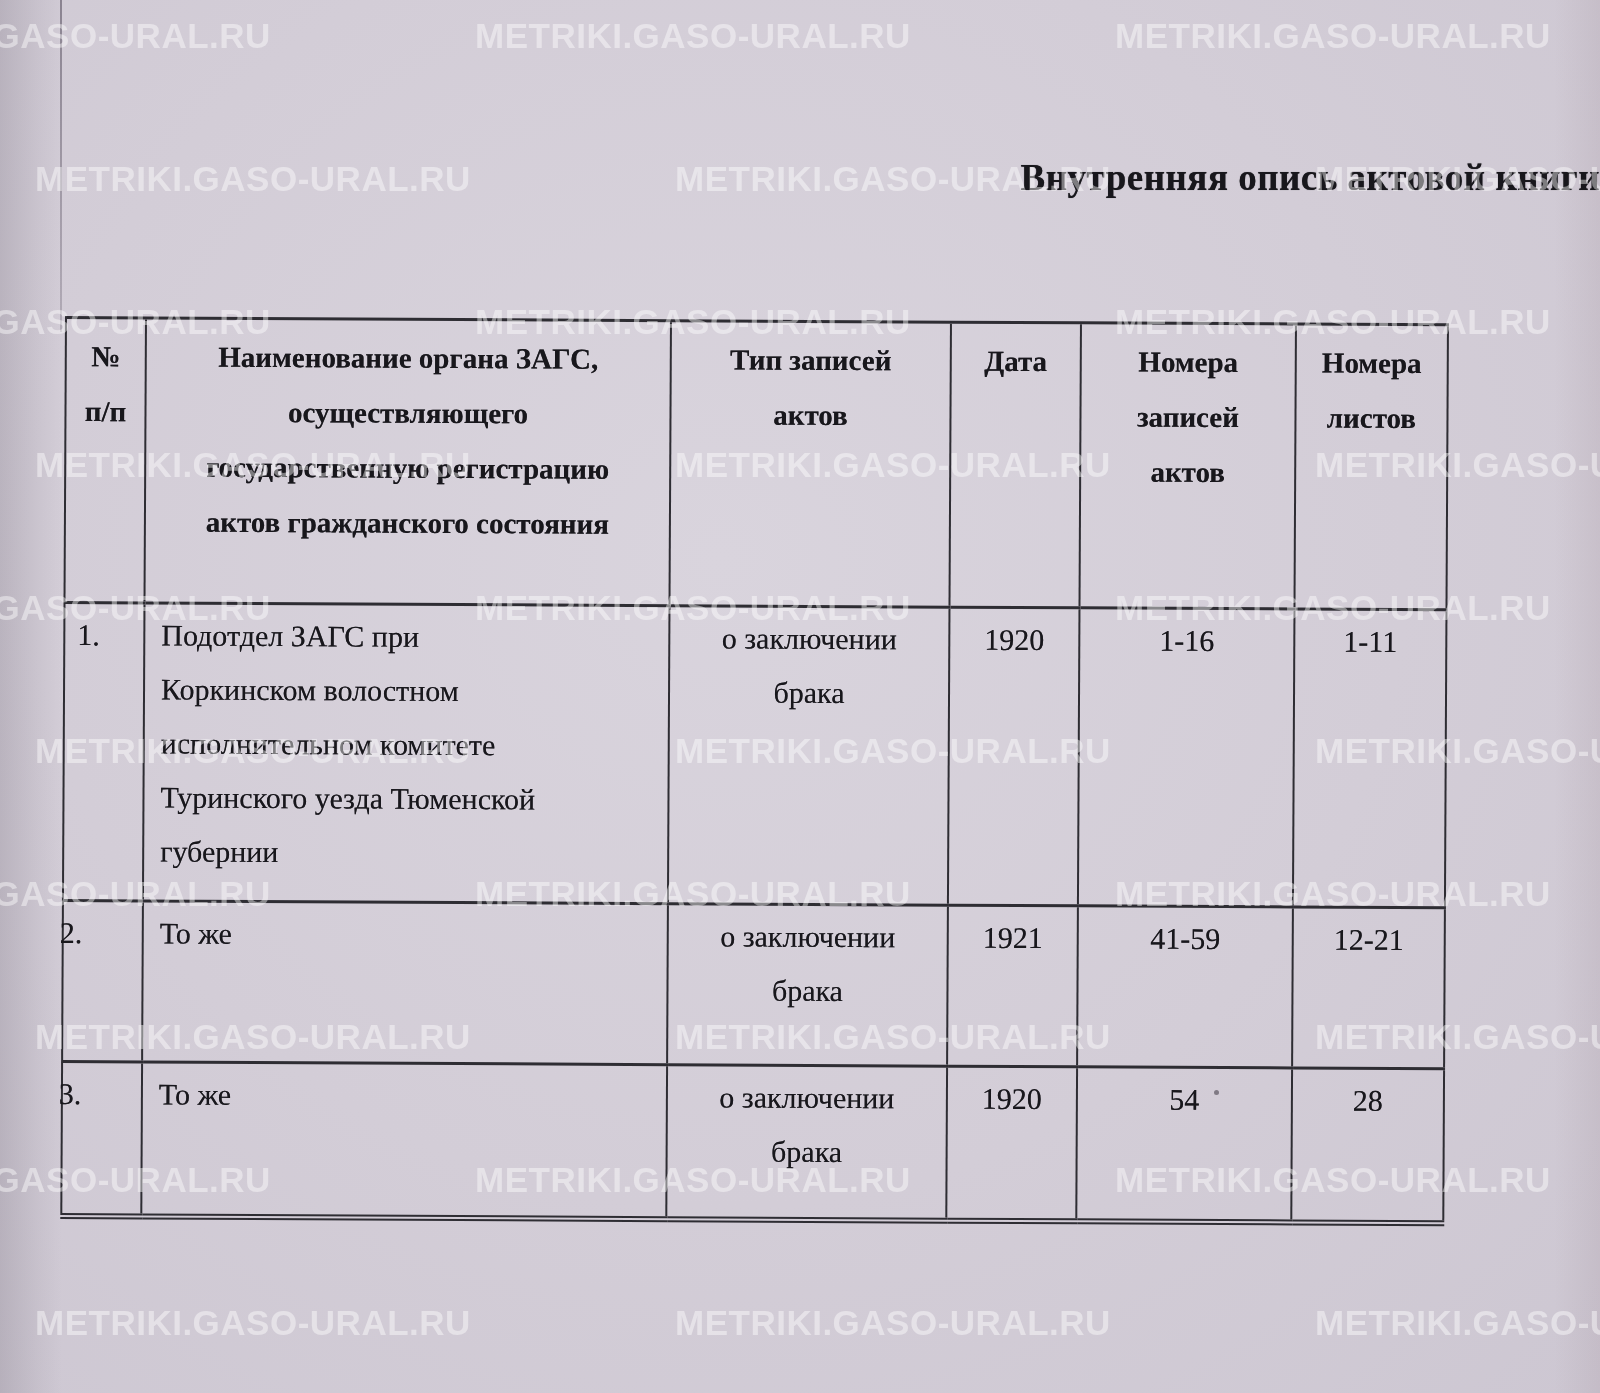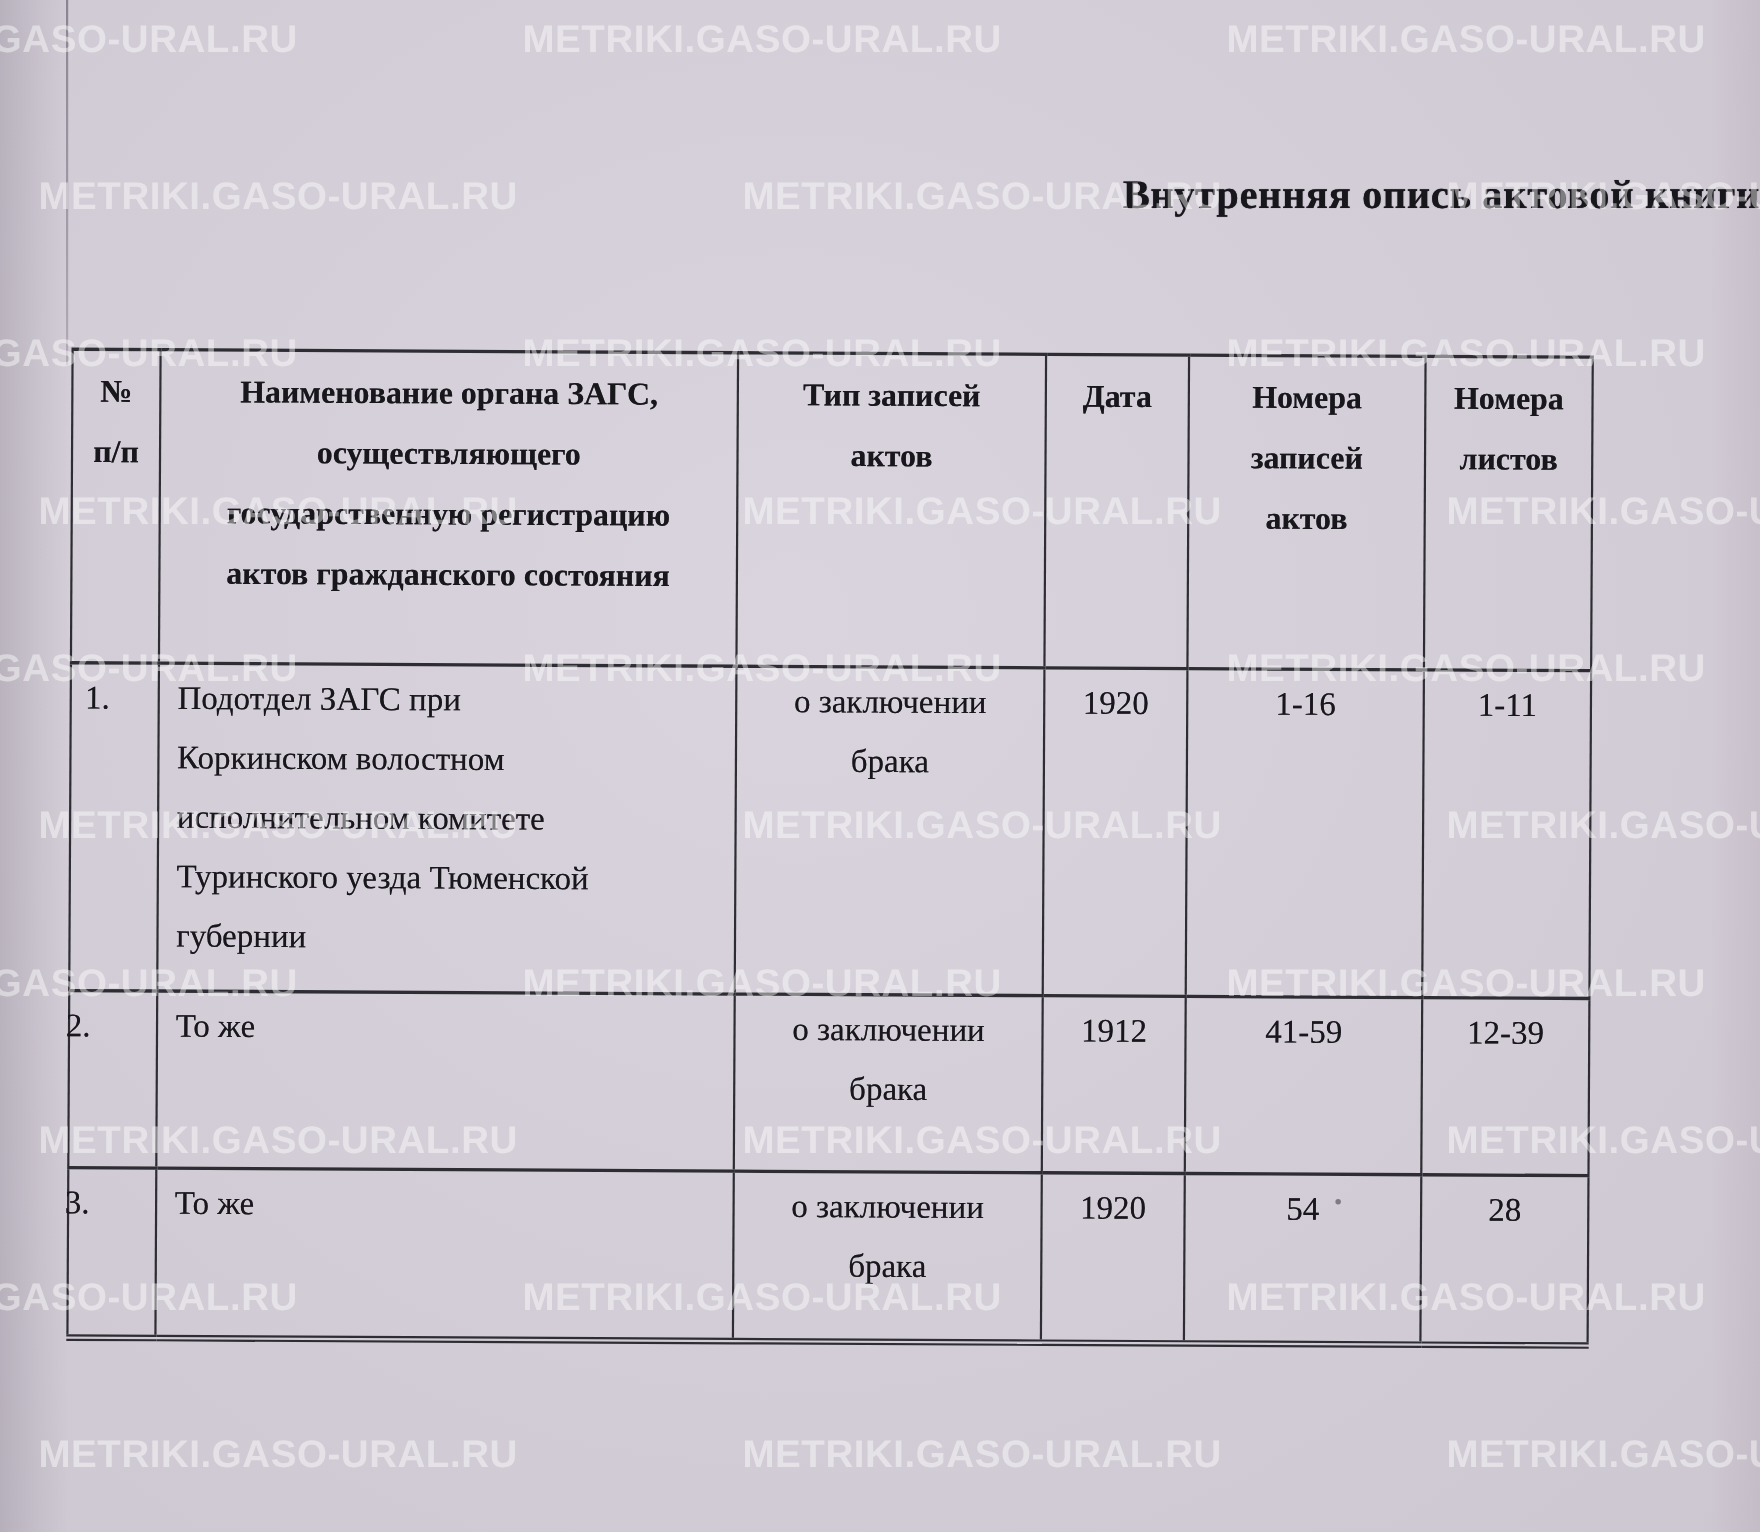--- a/index.html
+++ b/index.html
@@ -123,23 +123,23 @@
 брака</td>
       <td>1920</td>
       <td>1-16</td>
       <td>1-11</td>
     </tr>
     <tr class="body-row clip r2-h">
       <td class="c-num">2.</td>
       <td class="c-org">То же</td>
       <td class="ml">о заключении
 брака</td>
-      <td>1912</td>
+      <td>1921</td>
       <td>41-59</td>
-      <td>12-39</td>
+      <td>12-21</td>
     </tr>
     <tr class="body-row clip last-row r3-h">
       <td class="c-num">3.</td>
       <td class="c-org">То же</td>
       <td class="ml">о заключении
 брака</td>
       <td>1920</td>
       <td>54</td>
       <td>28</td>
     </tr>

